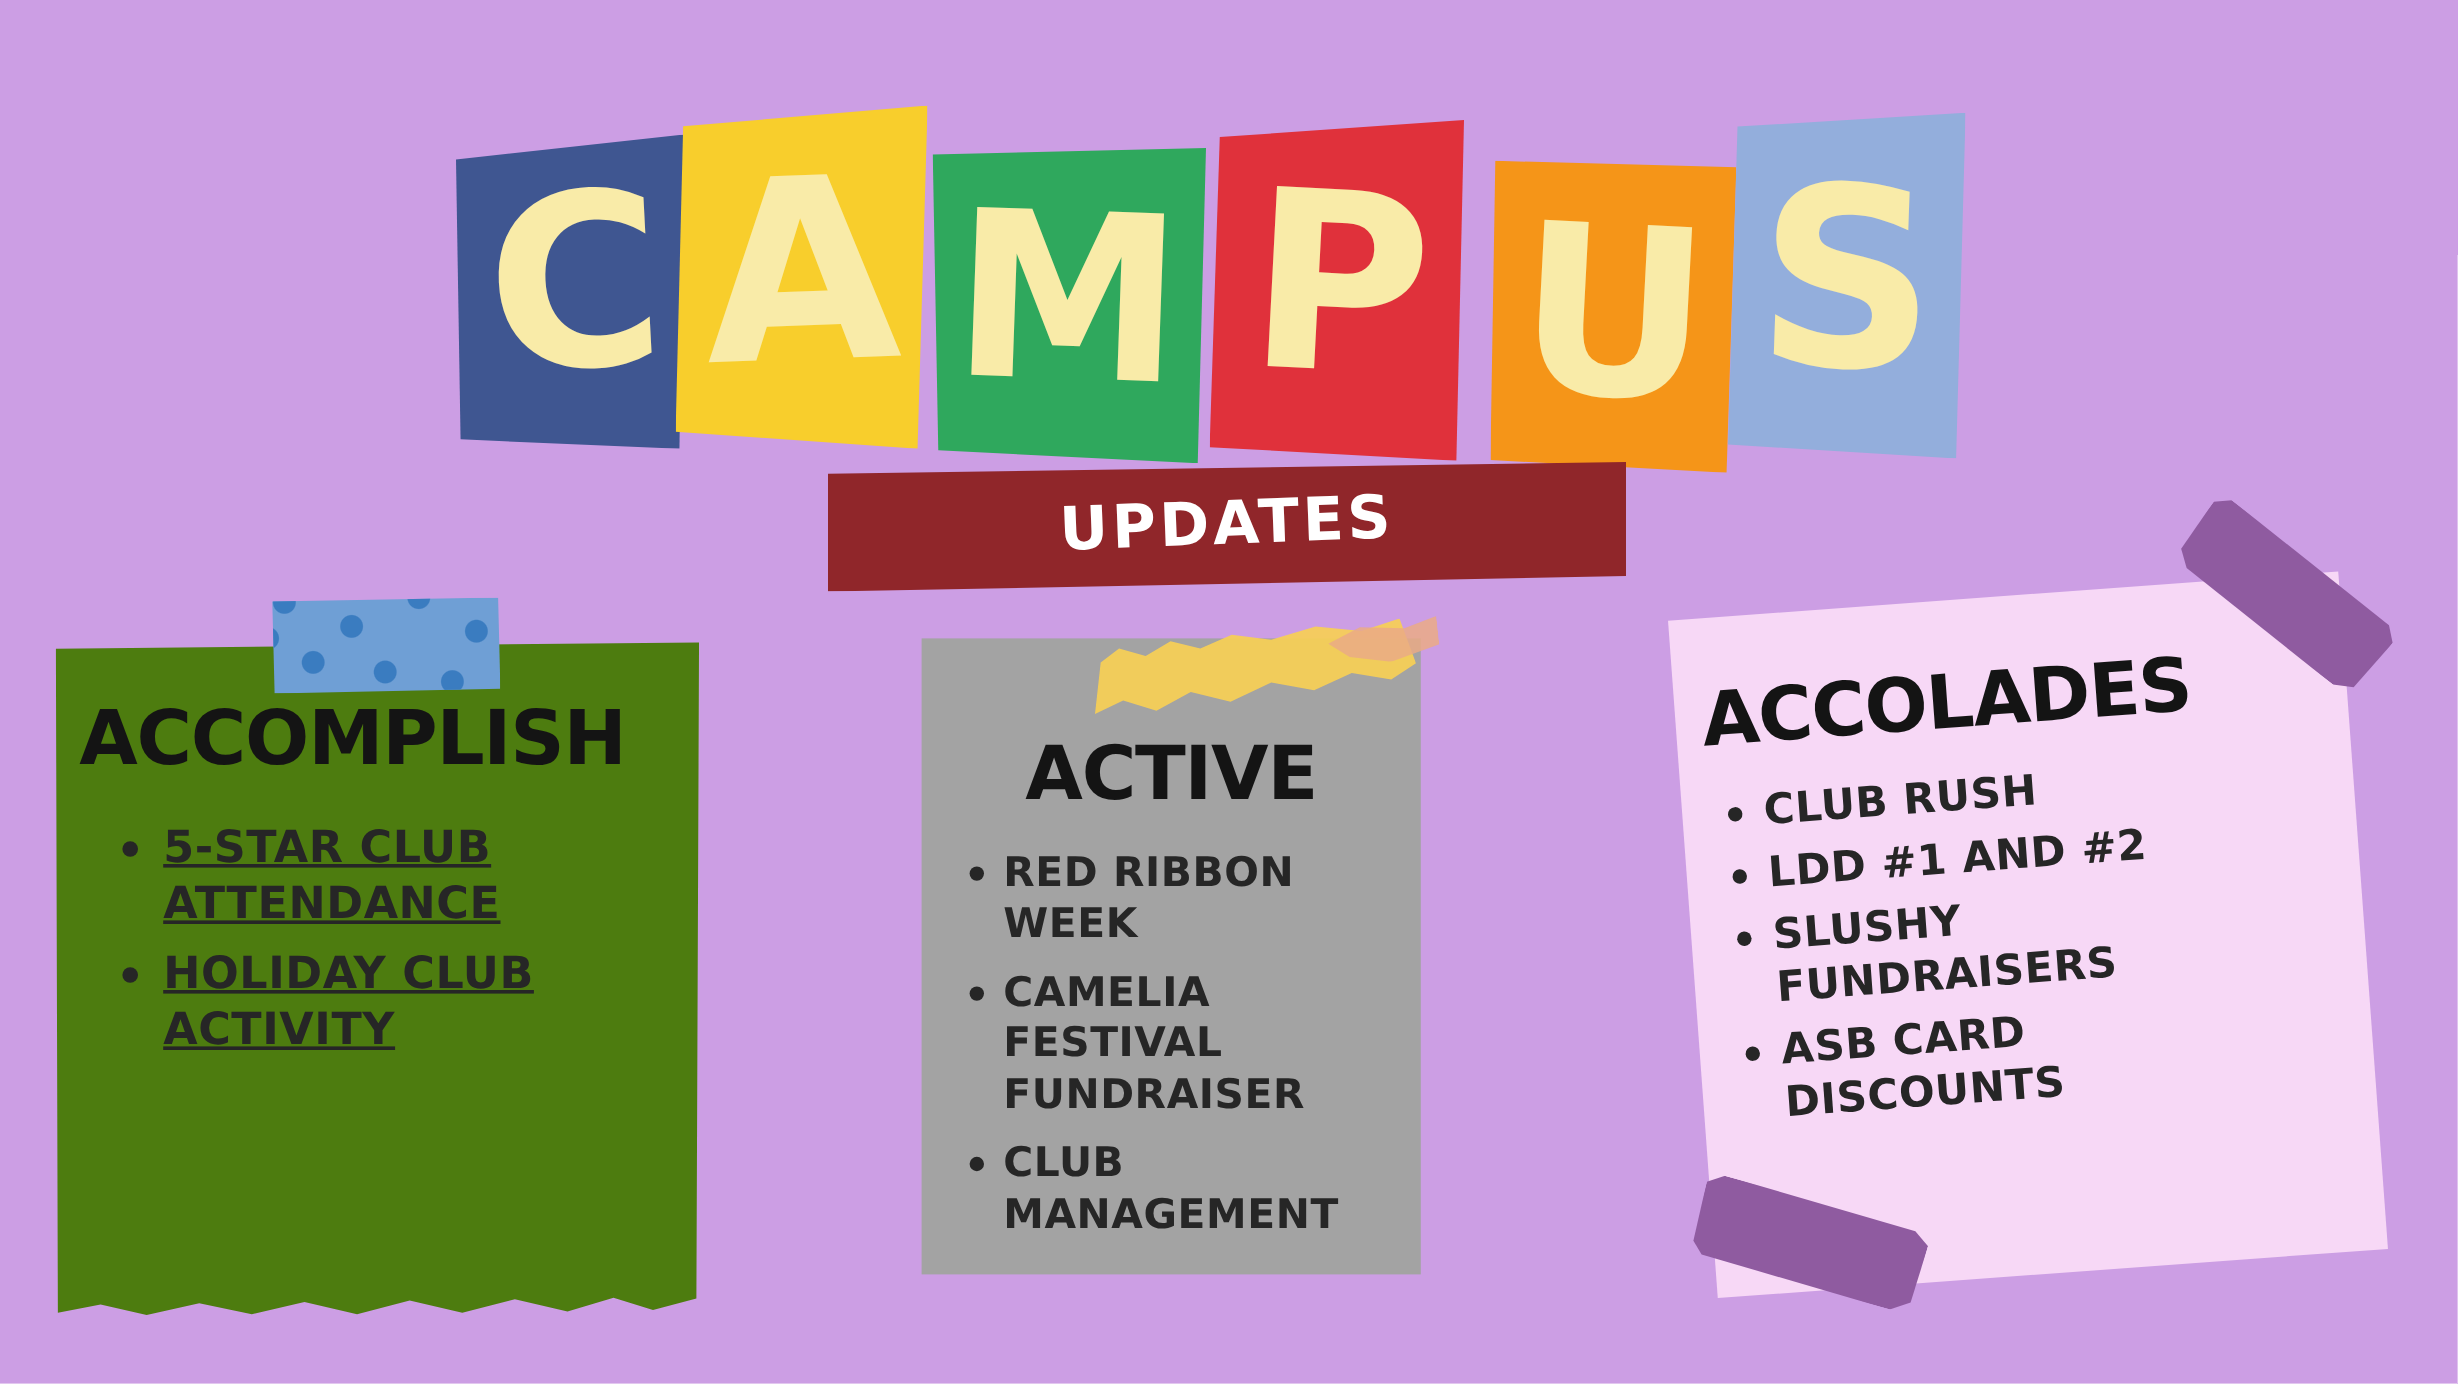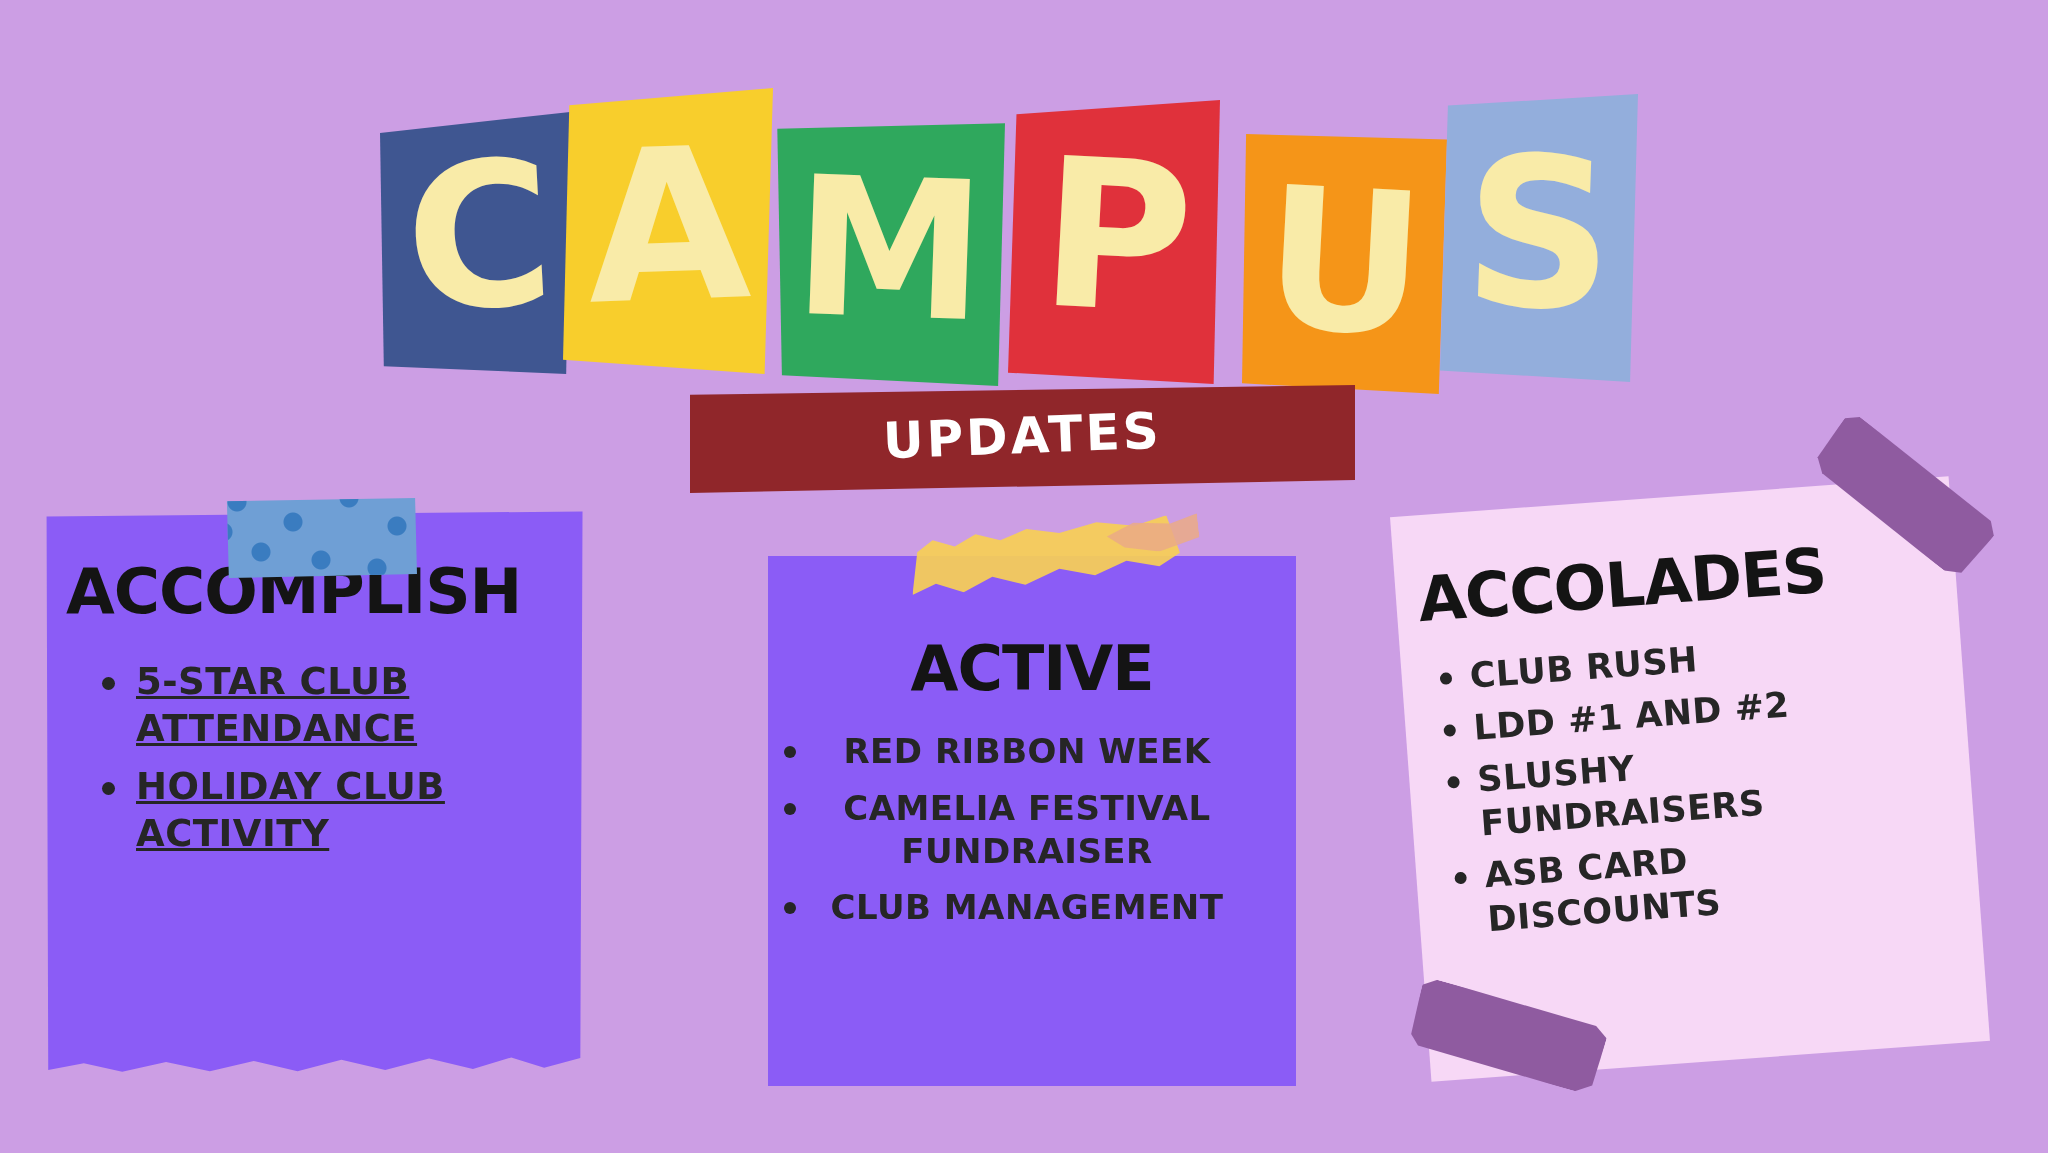--- a/index.html
+++ b/index.html
@@ -114,23 +114,23 @@
   }
   .card-list li::before {
     content: "";
     position: absolute;
     border-radius: 50%;
     background: #262626;
   }
 
   
   #card-accomplish {
-    left: 40px; top: 508px;
+    left: 40px; top: 532px;
     width: 548px; height: 570px;
-    background: #8b5cf6;
+    background: #4d7c0f;
     clip-path: polygon(
       1.2% 1.5%, 99% 0.6%, 98.6% 96.5%,
       92% 98.2%, 86% 96.4%, 79% 98.4%, 71% 96.6%, 63% 98.6%,
       55% 96.8%, 47% 98.8%, 39% 97%, 31% 98.8%, 23% 97.2%,
       15% 98.9%, 8% 97.4%, 1.5% 98.6%);
   }
   #card-accomplish .card-title {
     font-size: 63px;
     margin: 52px 0 0 26px;
   }
@@ -165,32 +165,31 @@
       radial-gradient(circle at 134px 10px, #3a7cc0 9px, transparent 10px),
       radial-gradient(circle at 182px 38px, #3a7cc0 9px, transparent 10px),
       radial-gradient(circle at 46px 64px, #3a7cc0 9px, transparent 10px),
       radial-gradient(circle at 106px 72px, #3a7cc0 9px, transparent 10px),
       radial-gradient(circle at 162px 80px, #3a7cc0 9px, transparent 10px),
       radial-gradient(circle at 8px 44px, #3a7cc0 9px, transparent 10px);
   }
 
   
   #card-active {
-    left: 768px; top: 556px;
-    width: 528px; height: 530px;
-    background: #8b5cf6;
+    left: 768px; top: 532px;
+    width: 416px; height: 530px;
+    background: #a3a3a3;
   }
   #card-active .card-title {
     font-size: 62px;
     text-align: center;
     margin: 82px 0 0 0;
   }
   #card-active .card-list {
-    margin: 30px 0 0 44px;
-    text-align: center;
+    margin: 30px 0 0 68px;
   }
   #card-active .card-list li {
     font-size: 34px;
     margin-bottom: 14px;
     max-width: 430px;
   }
   #card-active .card-list li::before {
     width: 12px; height: 12px; left: -28px; top: 16px;
   }
   

